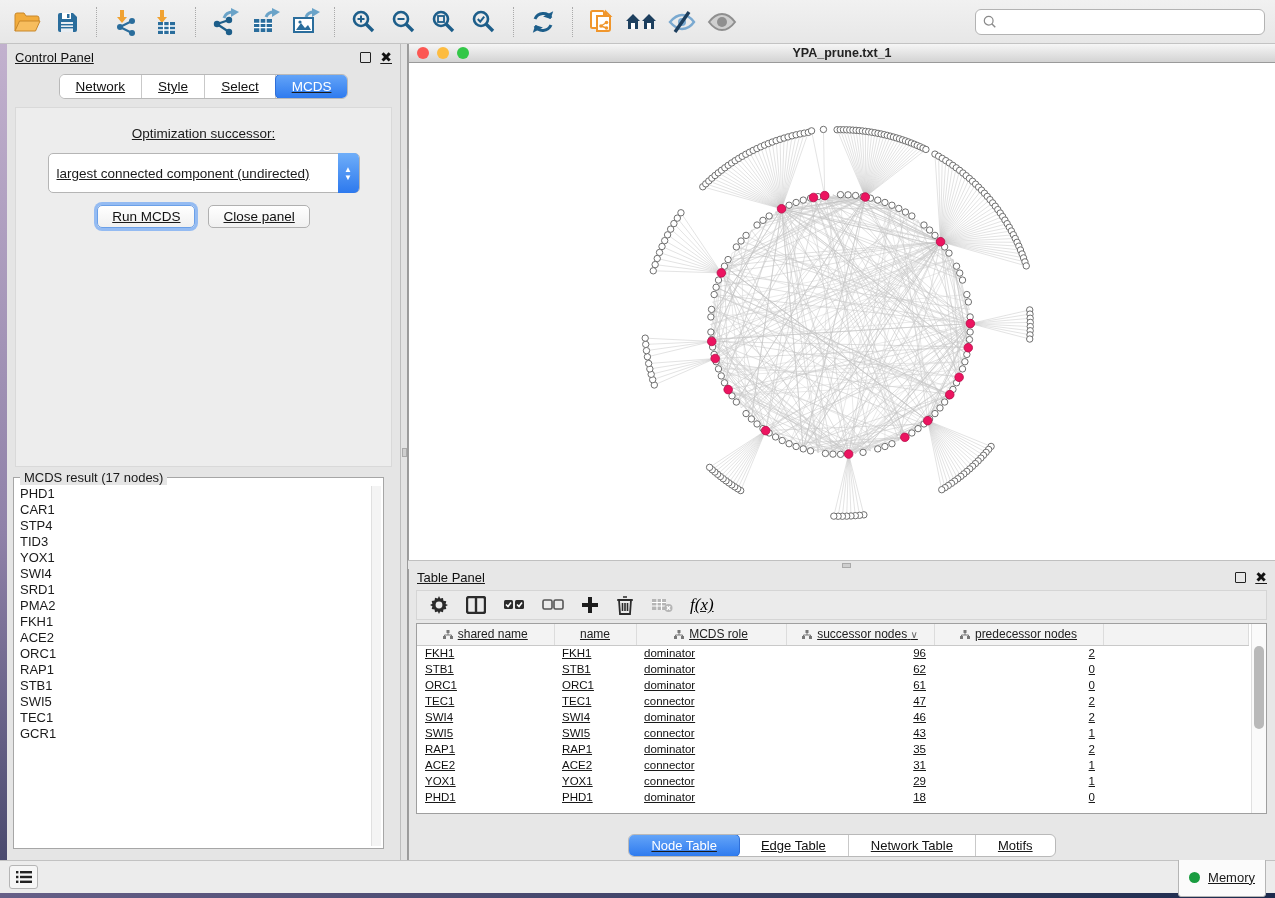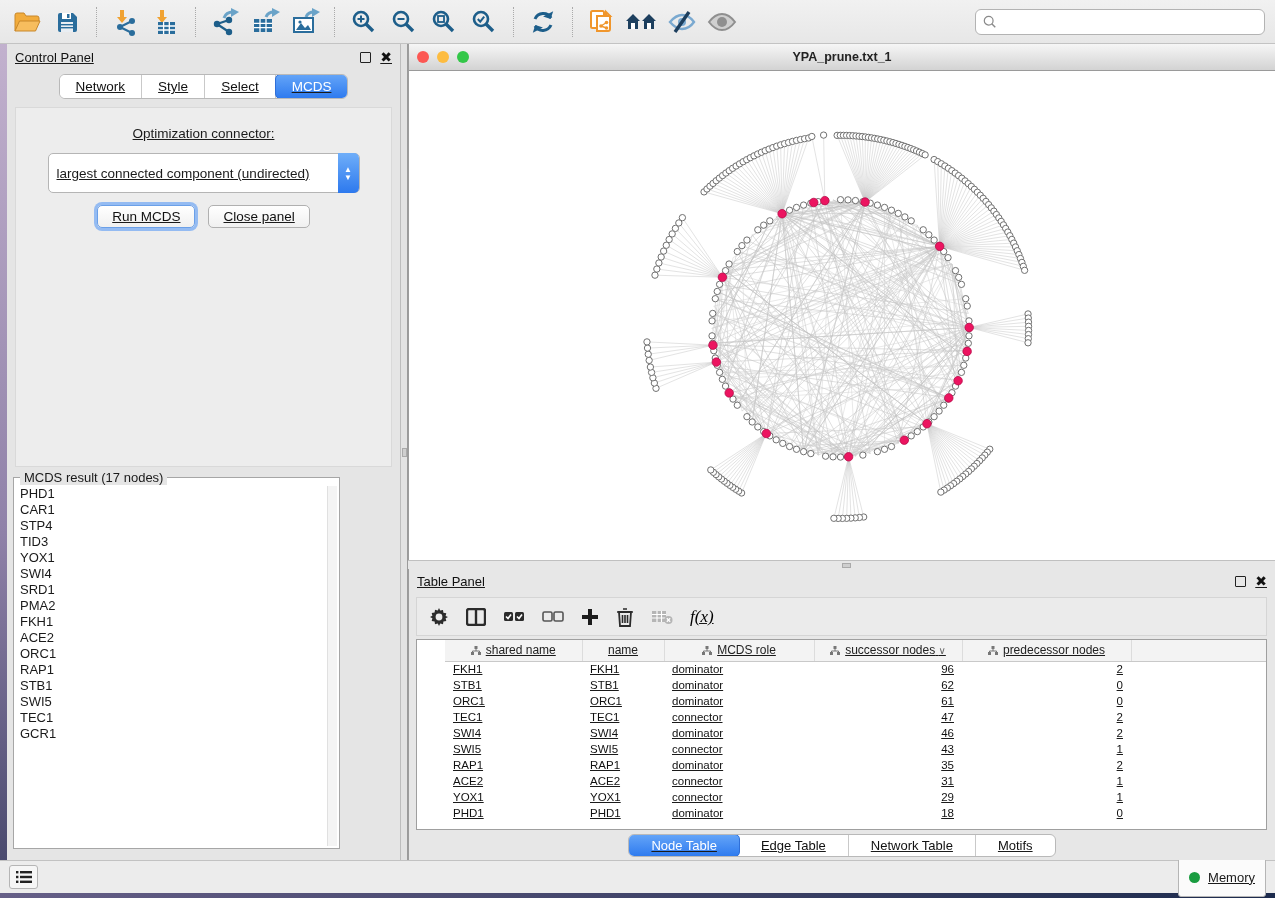--- a/index.html
+++ b/index.html
@@ -43,51 +43,51 @@
            display:flex; align-items:center; position:relative; }
   .combo .val { padding:0 8px; font-size:13.5px; white-space:nowrap; overflow:hidden; }
   .combo .step { position:absolute; right:0; top:-1px; bottom:-1px; width:21px; border-radius:0 5px 5px 0;
                  background:linear-gradient(#6faef9,#2d79ee); display:flex; flex-direction:column; align-items:center; justify-content:center; gap:1px; }
   .combo .step span { color:#fff; font-size:8px; line-height:7px; }
   .btn-row { display:flex; justify-content:center; gap:13px; margin-top:12px; }
   .mac-btn { height:23px; padding:0 14px; background:linear-gradient(#ffffff,#f0f0f0); border:1px solid #b0b0b0;
              border-radius:5px; font-size:13.5px; color:#111; }
   .mac-btn.focus { box-shadow:0 0 0 3px rgba(100,160,245,.65); border-color:#6ba0e8; }
 
-  .mcds-box { margin:10px 8px 0 6px; width:327px; height:372px; border:1px solid #a6a6a6; position:relative; background:#fff; }
+  .mcds-box { margin:10px 8px 0 6px; width:371px; height:372px; border:1px solid #a6a6a6; position:relative; background:#fff; }
   .mcds-legend { position:absolute; top:-8px; left:6px; background:#e5e5e5; padding:0 4px; font-size:13px; }
   .mcds-list { position:absolute; inset:8px 12px 2px 2px; background:#fff; overflow:hidden; }
   .mcds-item { height:16px; line-height:16px; font-size:13px; padding-left:4px; }
   .mcds-scroll { position:absolute; top:8px; right:2px; bottom:2px; width:10px; background:#f4f4f4; border-left:1px solid #e0e0e0; }
 
   
   .v-splitter { width:8px; flex:0 0 auto; background:#e3e3e3; border-left:1px solid #bdbdbd; border-right:1px solid #9b9b9b; position:relative; }
   .v-splitter .handle { position:absolute; top:404px; left:0.5px; width:5px; height:9px; background:#cfcfcf; border:1px solid #aaa; }
 
   
   .right-col { flex:1 1 auto; display:flex; flex-direction:column; min-width:0; }
   .net-window { height:516px; flex:0 0 auto; display:flex; flex-direction:column; border-left:1px solid #9d9d9d; }
-  .net-titlebar { height:27px; background:linear-gradient(#f6f6f6,#d3d3d3); border-bottom:1px solid #9a9a9a;
+  .net-titlebar { height:19px; background:linear-gradient(#f6f6f6,#d3d3d3); border-bottom:1px solid #9a9a9a;
                   display:flex; align-items:center; position:relative; }
   .lights { display:flex; gap:8px; margin-left:8px; }
   .light { width:12px; height:12px; border-radius:50%; }
   .net-title { position:absolute; left:0; right:0; text-align:center; font-size:12.5px; font-weight:bold; color:#222; }
   .net-canvas { flex:1; background:#fff; position:relative; overflow:hidden; }
 
   .h-splitter { height:9px; background:#e7e7e7; border-top:1px solid #c0c0c0; position:relative; }
   .h-splitter .handle { position:absolute; left:50%; top:2px; width:9px; height:5px; background:#cfcfcf; border:1px solid #aaa; }
 
   
   .table-panel { flex:1 1 auto; background:#e7e7e7; display:flex; flex-direction:column; border-left:1px solid #9d9d9d; min-height:0; }
   .tp-toolbar { height:40px; margin:3px 8px 0 7px; background:#ebebeb; border:1px solid #d5d5d5;
                 display:flex; align-items:center; gap:17px; padding:0 12px; }
   .tp-ico { display:flex; align-items:center; justify-content:center; }
   .fx { font-family:"Liberation Serif","DejaVu Serif",serif; font-style:italic; font-size:17px; color:#000000; }
 
-  .table-box { margin:3px 8px 0 7px; flex:0 0 191px; background:#fff; border:1px solid #9f9f9f; display:flex; position:relative; overflow:hidden;padding-left:28px; }
+  .table-box { margin:3px 8px 16px 7px; flex:0 0 191px; background:#fff; border:1px solid #9f9f9f; display:flex; position:relative; overflow:hidden; }
   .tgrid { flex:1; }
   table { border-collapse:collapse; width:832px; table-layout:fixed; }
   th { height:21px; background:#f3f3f3; border-right:1px solid #dcdcdc; border-bottom:1px solid #c9c9c9;
        font-weight:normal; font-size:12px; color:#222; text-align:center; position:relative; }
   th .hicon { margin-right:5px; vertical-align:-1px; }
   td { height:16px; font-size:11.5px; color:#111; padding:0 8px; white-space:nowrap; overflow:hidden; }
   td.num { text-align:right; }
   .tscroll { width:15px; background:#fafafa; border-left:1px solid #e0e0e0; position:relative; }
   .tscroll .thumb { position:absolute; top:22px; left:2px; width:10px; height:83px; border-radius:6px; background:#b9b9b9; }
 
@@ -267,21 +267,21 @@
       </div>
       <div class="ctab-row">
         <div class="ctabs" id="control-tabs">
             <div class="ctab">Network</div>
             <div class="ctab">Style</div>
             <div class="ctab">Select</div>
             <div class="ctab sel">MCDS</div>
           </div>
       </div>
       <div class="cp-inner">
-        <div class="opt-label">Optimization connector:</div>
+        <div class="opt-label">Optimization successor:</div>
         <div class="combo">
           <span class="val">largest connected component (undirected)</span>
           <span class="step">
               <span>▲</span>
               <span>▼</span>
             </span>
         </div>
         <div class="btn-row">
           <button class="mac-btn focus">Run MCDS</button>
           <button class="mac-btn">Close panel</button>

